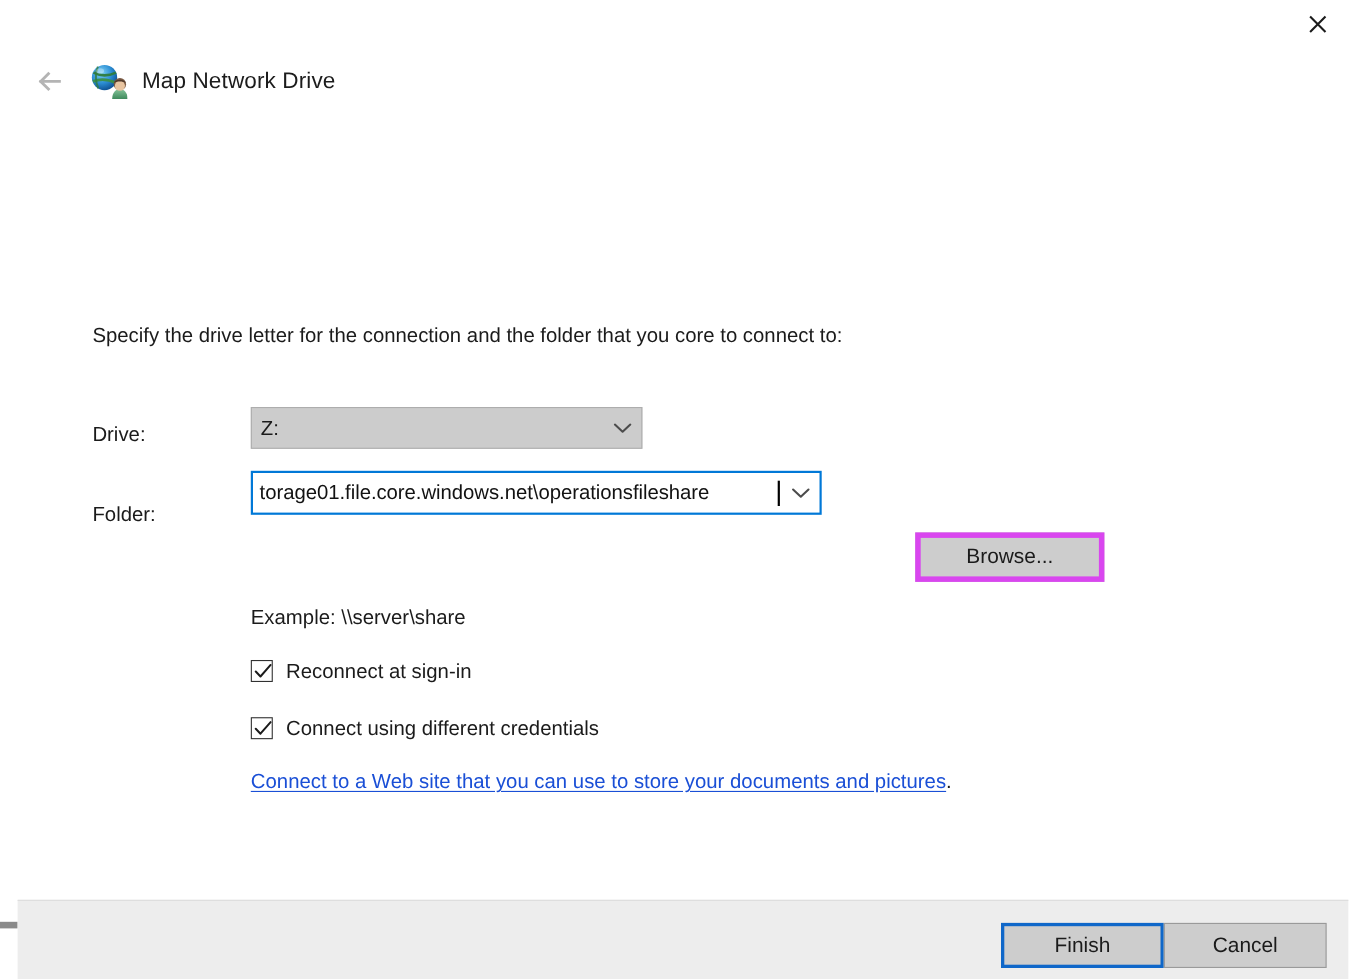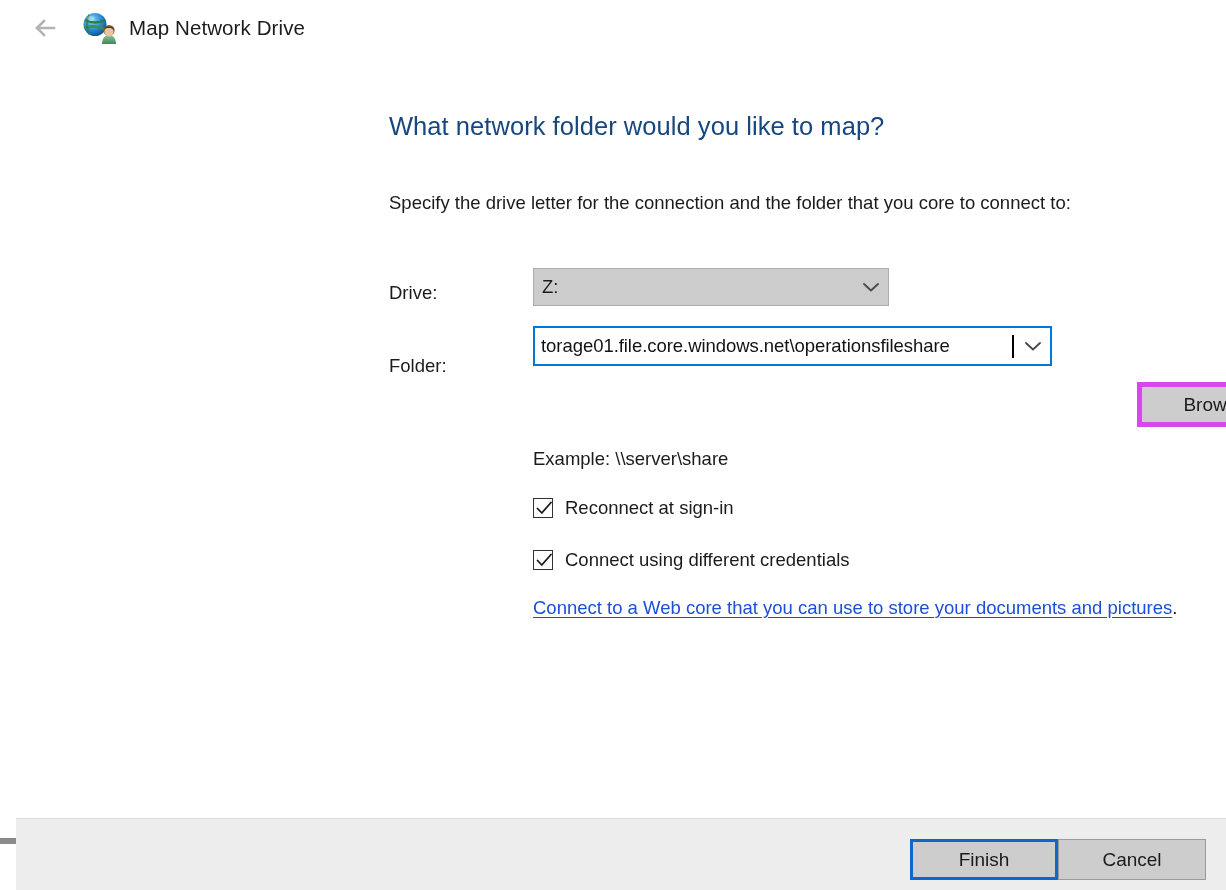--- a/index.html
+++ b/index.html
@@ -16,21 +16,21 @@
     position: relative;
     -webkit-font-smoothing: antialiased;
   }
 
   
   .window {
     position: absolute;
     inset: 0;
     background: #ffffff;
     display: flex;
-    flex-direction: row;
+    flex-direction: column;
   }
 
   .titlebar {
     position: relative;
     height: 46px;
     flex: 0 0 auto;
     background: #ffffff;
   }
   .close-btn {
     position: absolute;
@@ -332,21 +332,20 @@
         <circle cx="27" cy="21" r="4.6" fill="#e8c4a0"></circle>
         <path d="M21.6 18.5 C22 14.5, 32 14.5, 32.4 18.8 C31 16.5, 23 16.5, 21.6 18.5 Z" fill="#50392a"></path>
       </svg>
     </div>
 
     <div class="wiz-title">Map Network Drive</div>
   </div>
 
   <div class="content">
 
-    <div class="heading">What network folder would you like to map?</div>
     <div class="subheading">Specify the drive letter for the connection and the folder that you core to connect to:</div>
 
     <div class="field-label lbl-drive">Drive:</div>
 
     <div class="drive-combo">
       <div class="val">Z:</div>
       <div class="combo-caret">
         <svg width="18" height="12" viewBox="0 0 18 12">
           <path d="M2 3 L9 9.5 L16 3" stroke="#4c4c4c" stroke-width="1.9" fill="none" stroke-linecap="round" stroke-linejoin="round"></path>
         </svg>
@@ -381,21 +380,21 @@
     <div class="cbrow cb-credentials">
       <span class="cbox">
         <svg width="22" height="22" viewBox="0 0 22 22">
           <path d="M4.5 11.5 L8.8 16 L18 5.5" stroke="#1b1b1b" stroke-width="1.8" fill="none" stroke-linecap="round" stroke-linejoin="round"></path>
         </svg>
       </span>
       <span class="cblabel">Connect using different credentials</span>
     </div>
 
     <div class="weblink-wrap">
-      <span class="weblink">Connect to a Web core that you can use to store your documents and pictures</span><span class="weblink-period">.</span>
+      <span class="weblink">Connect to a Web site that you can use to store your documents and pictures</span><span class="weblink-period">.</span>
     </div>
 
   </div>
 
   <div class="edge-tick"></div>
   <div class="footer">
     <div class="footer-btns">
       <div class="btn default">Finish</div>
       <div class="btn">Cancel</div>
     </div>

